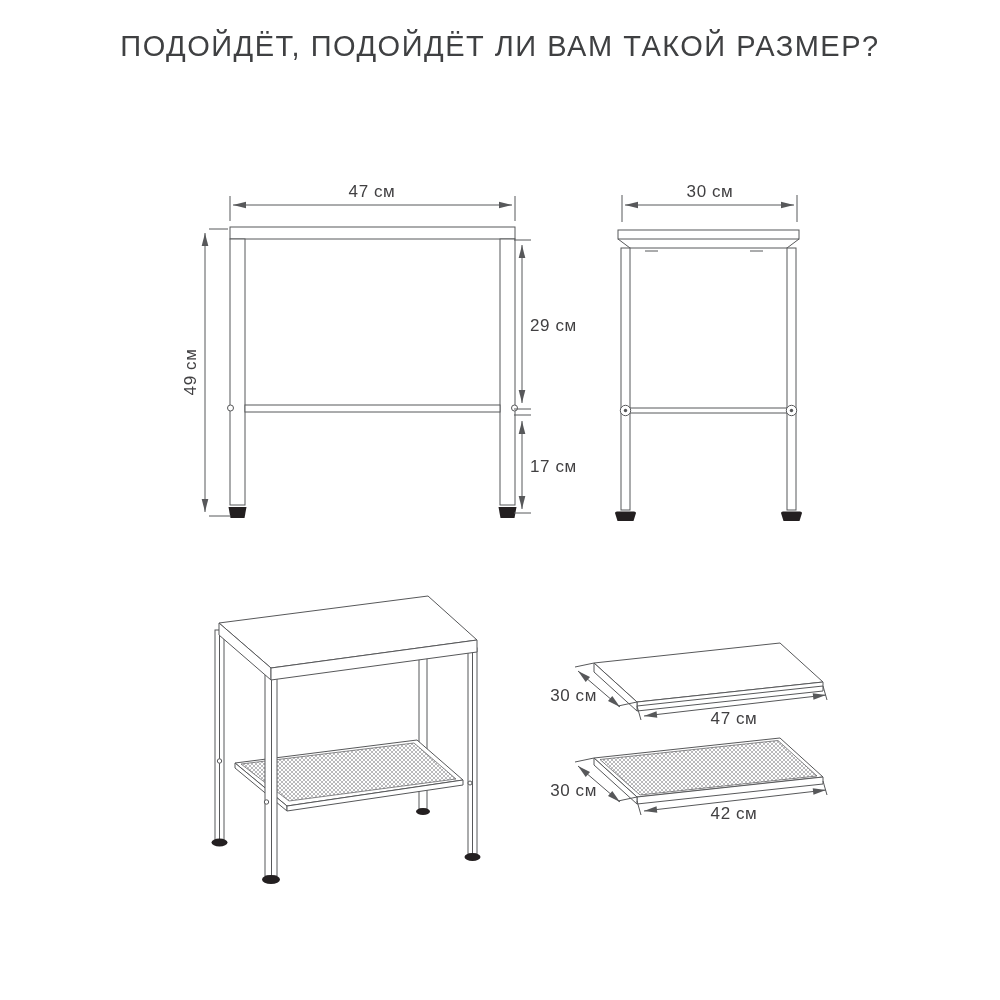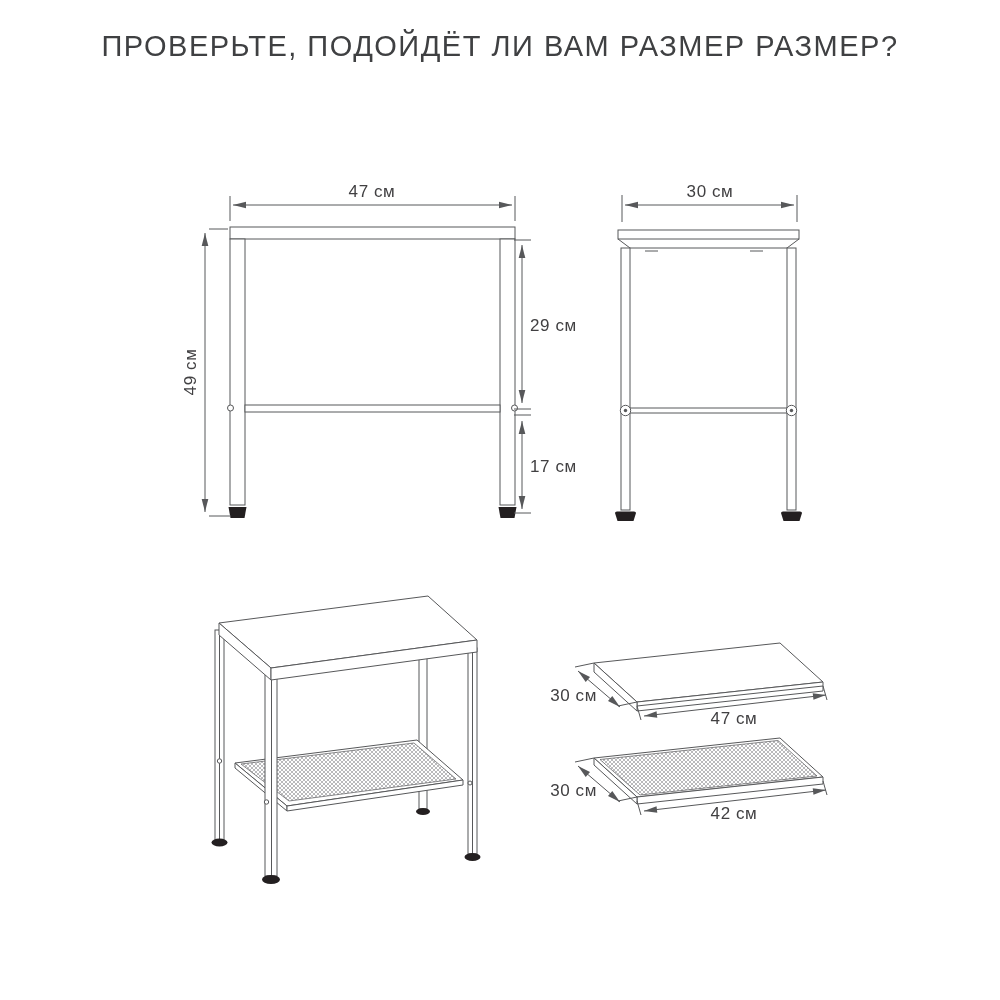--- a/index.html
+++ b/index.html
@@ -18,21 +18,21 @@
     font-size:17px;fill:#414042;letter-spacing:0.6px;
   }
   .ln{stroke:#57585a;stroke-width:1;fill:none;}
   .ln-white{stroke:#57585a;stroke-width:1;fill:#ffffff;}
   .dim{stroke:#57585a;stroke-width:1;fill:none;}
   .foot{fill:#231f20;stroke:none;}
 </style>
 </head>
 <body>
 
-<h1 class="page-title">ПРОВЕРЬТЕ, ПОДОЙДЁТ ЛИ ВАМ РАЗМЕР РАЗМЕР?</h1>
+<h1 class="page-title">ПОДОЙДЁТ, ПОДОЙДЁТ ЛИ ВАМ ТАКОЙ РАЗМЕР?</h1>
 
 <svg width="1000" height="1000" viewBox="0 0 1000 1000">
   <defs>
     <marker id="arrow" viewBox="0 0 14 8" refX="13.5" refY="4" markerWidth="14" markerHeight="8" markerUnits="userSpaceOnUse" orient="auto-start-reverse">
       <path d="M13.5,4 L0.5,7.3 L0.5,0.7 Z" fill="#57585a"></path>
     </marker>
     <pattern id="meshPat" width="4" height="4" patternUnits="userSpaceOnUse">
       <path d="M0,4 L4,0 M0,0 L4,4" stroke="#8b8c8e" stroke-width="0.6"></path>
     </pattern>
   </defs>

